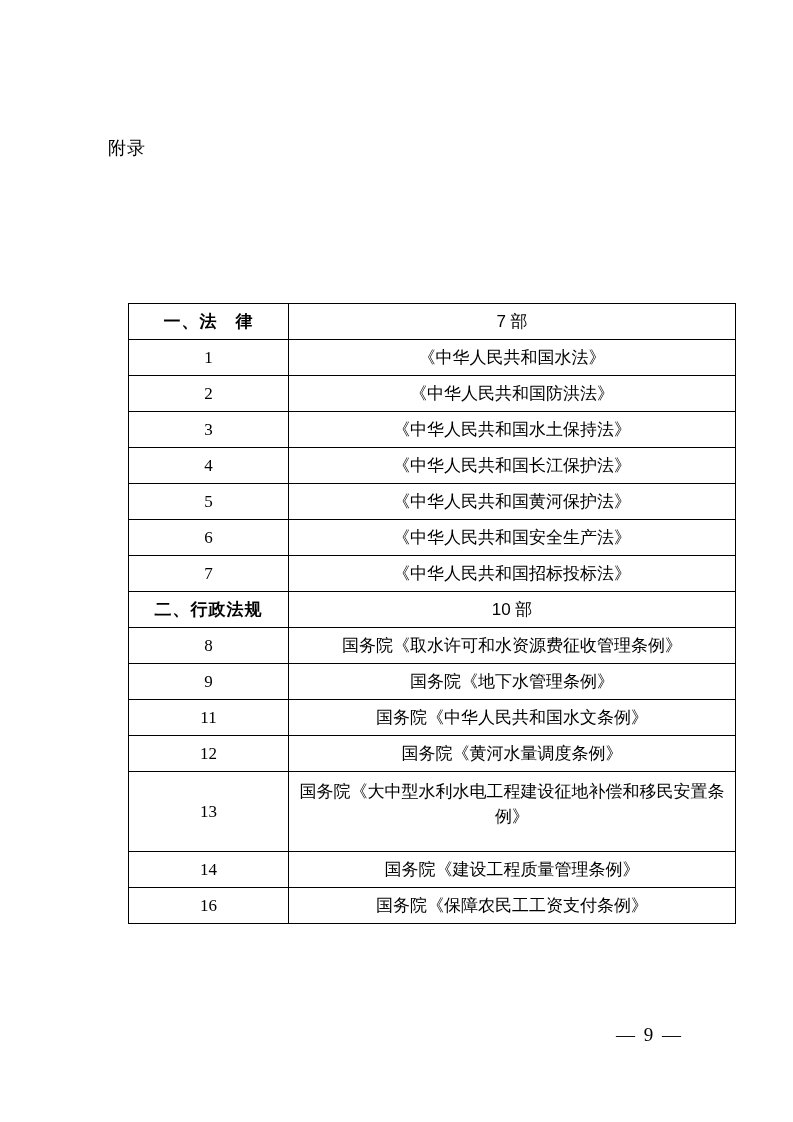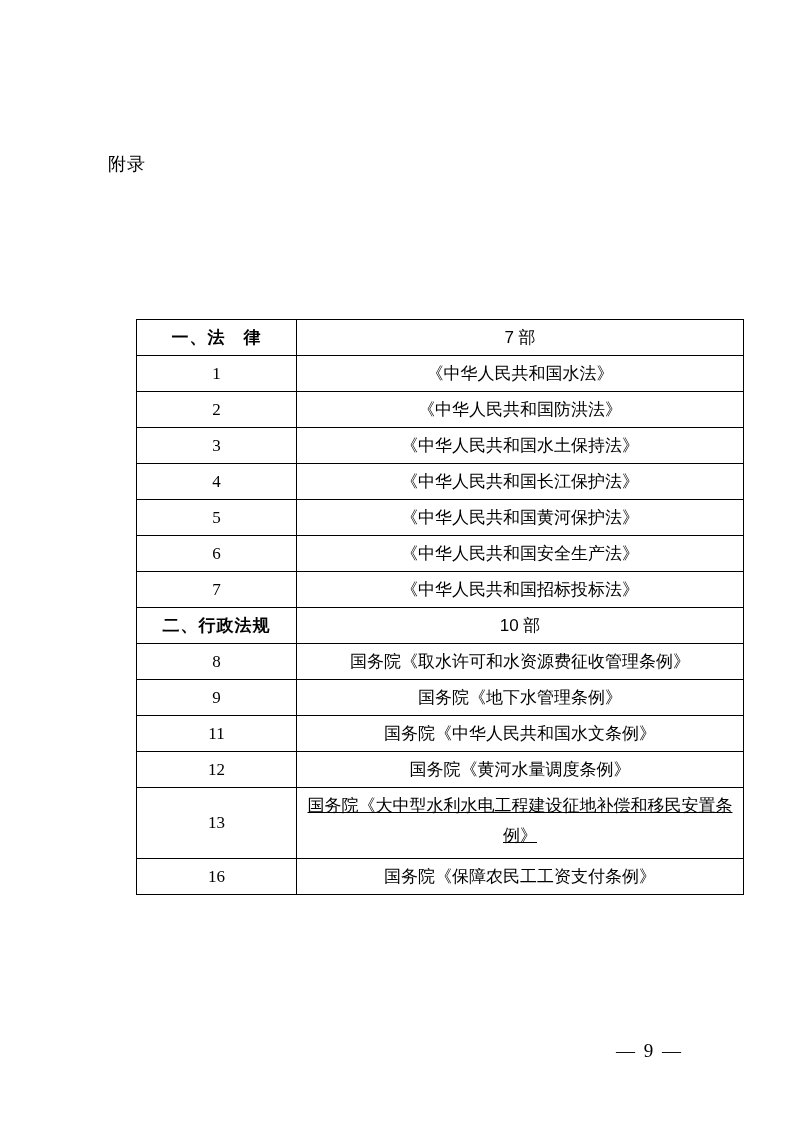--- a/index.html
+++ b/index.html
@@ -13,21 +13,20 @@
     font-family: "Liberation Serif", "DejaVu Serif", serif;
     color: #000000;
     position: relative;
     overflow: hidden;
   }
   .page {
     position: relative;
     width: 793px;
     height: 800px;
     box-sizing: border-box;
-    margin-top: 16px;
   }
   .appendix-label {
     position: absolute;
     left: 108px;
     top: 136px;
     font-size: 18px;
     font-family: "Liberation Sans", "DejaVu Sans", sans-serif;
     font-weight: normal;
     letter-spacing: 1px;
   }
@@ -41,21 +40,21 @@
     font-weight: bold;
     font-size: 26px;
     line-height: 40px;
     letter-spacing: 1px;
   }
   .doc-title .line2 {
     display: block;
   }
   table.catalog {
     position: absolute;
-    left: 136px;
+    left: 128px;
     top: 303px;
     width: 573px;
     border-collapse: collapse;
     table-layout: fixed;
   }
   table.catalog td {
     border: 1px solid #000000;
     padding: 0 8px;
     font-size: 17px;
     line-height: 24px;
@@ -78,24 +77,23 @@
     letter-spacing: 1px;
   }
   tr.section-row td.col-name {
     font-family: "Liberation Sans", "DejaVu Sans", sans-serif;
     font-weight: normal;
   }
   tr.tall td {
     height: 57px;
   }
   td.col-name.wrap {
-    line-height: 30px;
+    line-height: 25px;
     padding-top: 3px;
-    padding-bottom: 7px;
-    text-decoration: underline;
+    padding-bottom: 19px;
   }
   .page-number {
     position: absolute;
     right: 110px;
     top: 1024px;
     font-size: 19px;
     font-family: "Liberation Serif", "DejaVu Serif", serif;
     letter-spacing: 2px;
   }
 </style>
@@ -159,20 +157,24 @@
         </tr>
         <tr>
           <td class="col-num">12</td>
           <td class="col-name">国务院《黄河水量调度条例》</td>
         </tr>
         <tr class="tall">
           <td class="col-num">13</td>
           <td class="col-name wrap">国务院《大中型水利水电工程建设征地补偿和移民安置条例》</td>
         </tr>
         <tr>
+          <td class="col-num">14</td>
+          <td class="col-name">国务院《建设工程质量管理条例》</td>
+        </tr>
+        <tr>
           <td class="col-num">16</td>
           <td class="col-name">国务院《保障农民工工资支付条例》</td>
         </tr>
       </tbody>
   </table>
 
   <div class="page-number">— 9 —</div>
 
 </div>
 

